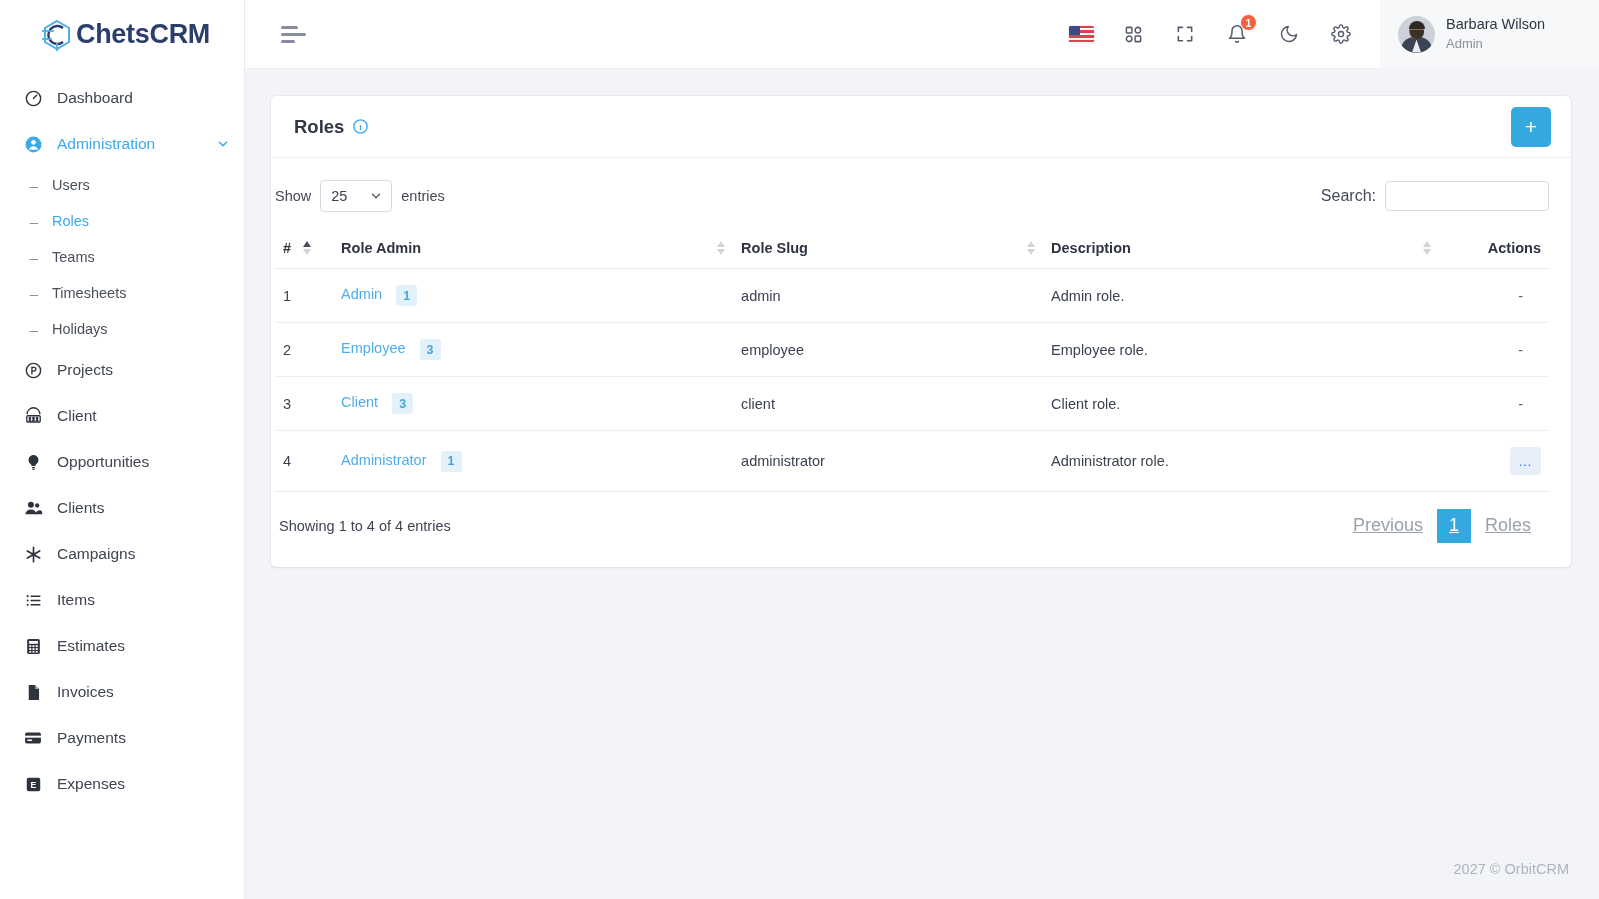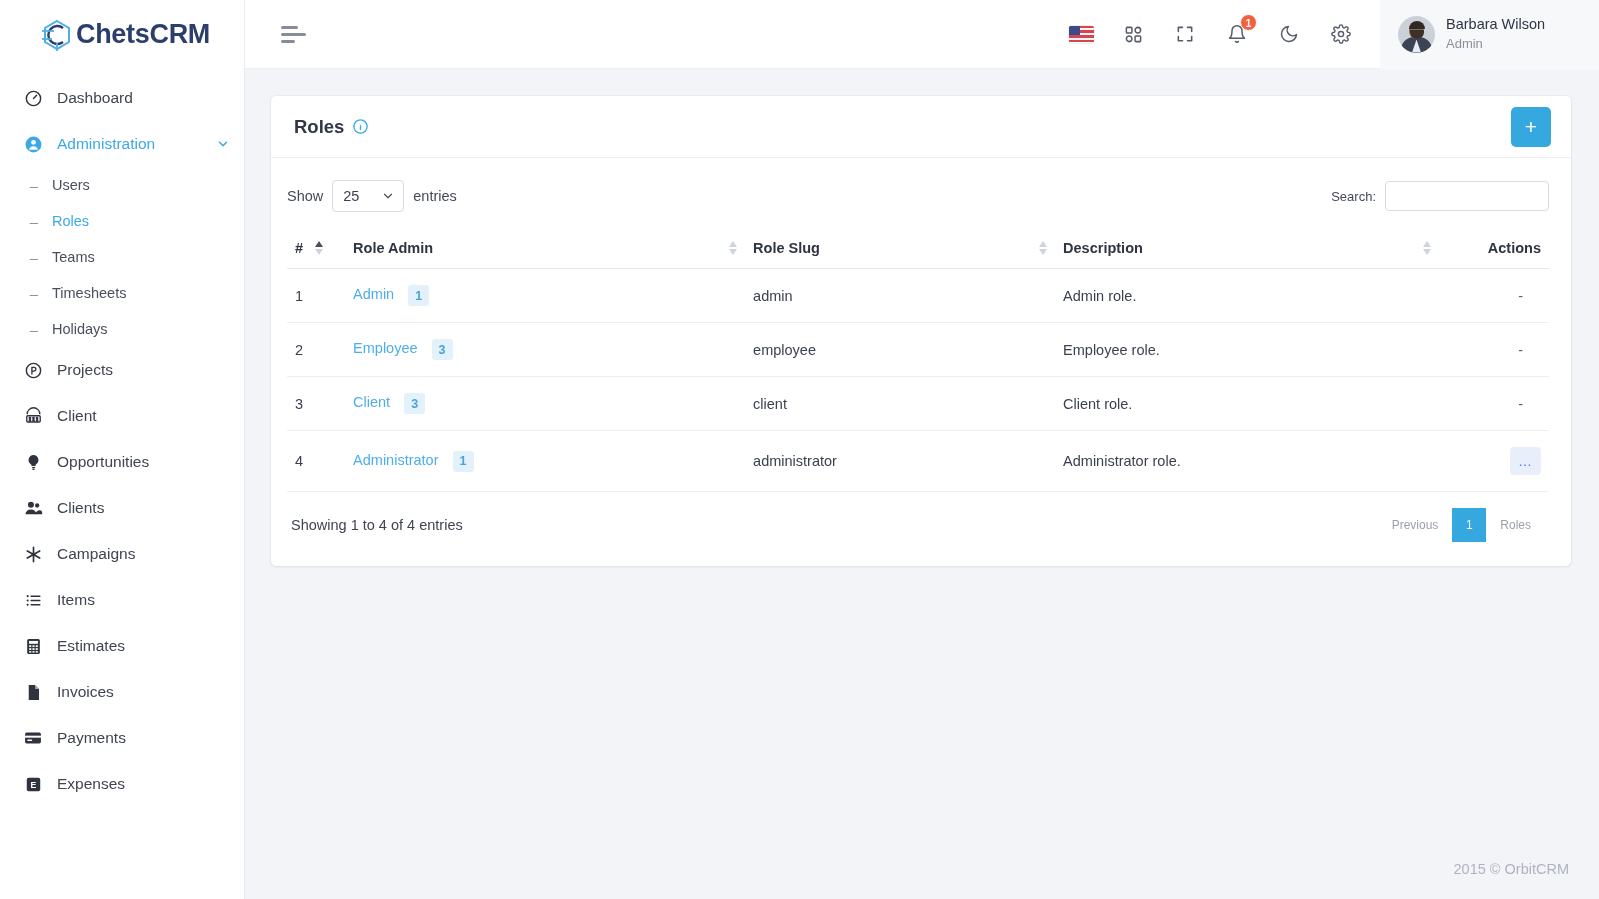--- a/index.html
+++ b/index.html
@@ -157,38 +157,38 @@
   .card-title {
     font-size: 18.5px; color: #313744; display: flex; align-items: center; gap: 8px;
   }
   .info-icon { color: #3ba9e8; display: flex; align-items: center; cursor: pointer; }
   .add-btn {
     margin-left: auto; width: 40px; height: 40px;
     background: #36a8e0; border: none; border-radius: 5px;
     color: #fff; font-size: 21px; line-height: 1;
     display: flex; align-items: center; justify-content: center; cursor: pointer;
   }
-  .card-body { padding: 18px 22px 10px 16px; }
+  .card-body { padding: 18px 22px 10px 4px; }
 
   .table-controls { display: flex; align-items: center; height: 40px; margin-bottom: 14px; }
   .length-ctl { display: flex; align-items: center; gap: 9px; font-size: 14.5px; color: #45495a; }
   .select-wrap { position: relative; }
   .entries-select {
     appearance: none; -webkit-appearance: none;
     border: 1px solid #d7dbe3; border-radius: 4px; background: #fff;
     font-family: "Liberation Sans", sans-serif;
     font-size: 14.5px; color: #3c4150;
     height: 32px; width: 72px; padding: 0 26px 0 10px; cursor: pointer;
   }
   .select-caret {
     position: absolute; right: 9px; top: 50%; transform: translateY(-50%);
     pointer-events: none; color: #51565f; display: flex;
   }
   .search-ctl { margin-left: auto; display: flex; align-items: center; gap: 9px; }
-  .search-label { font-size: 13px; color: #45495a; }
+  .search-label { font-size: 16px; color: #45495a; }
   .search-input {
     border: 1px solid #d7dbe3; border-radius: 4px;
     height: 30px; width: 164px; padding: 0 9px;
     font-family: "Liberation Sans", sans-serif; font-size: 14px; color: #3c4150;
     background: #fff; outline: none;
   }
 
   table.dt { width: 100%; border-collapse: collapse; }
   table.dt thead th {
     text-align: left; font-size: 14.5px; font-weight: 700; color: #2e3442;
@@ -237,23 +237,24 @@
     font-size: 14px; letter-spacing: 1px; line-height: 1; cursor: pointer;
   }
 
   .table-footer {
     display: flex; align-items: center;
     padding: 16px 4px 14px 4px; min-height: 58px;
   }
   .dt-info { font-size: 14.5px; color: #3f4453; }
   .pagination { margin-left: auto; display: flex; align-items: center; }
   .page-btn {
-    font-size: 12px; color: #9aa0ad; padding: 7px 14px;
+    font-size: 18px; color: #9aa0ad; padding: 7px 14px;
     cursor: pointer; background: transparent; border: none;
     font-family: "Liberation Sans", sans-serif;
+    text-decoration: underline;
   }
   .page-btn.num {
     background: #36a8e0; color: #fff; min-width: 34px; height: 34px;
     display: flex; align-items: center; justify-content: center; padding: 0;
   }
 
   .footer-bar {
     height: 60px; display: flex; align-items: center; justify-content: flex-end;
     padding-right: 30px; font-size: 14.5px; color: #aeb3bf;
   }
@@ -692,17 +693,17 @@
               <button class="page-btn num">1</button>
               <button class="page-btn">Roles</button>
             </div>
           </div>
 
         </div>
       </section>
     </main>
 
     <footer class="footer-bar">
-      <span>2015 © OrbitCRM</span>
+      <span>2027 © OrbitCRM</span>
     </footer>
 
   </div>
 </div>
 
 </body></html>

